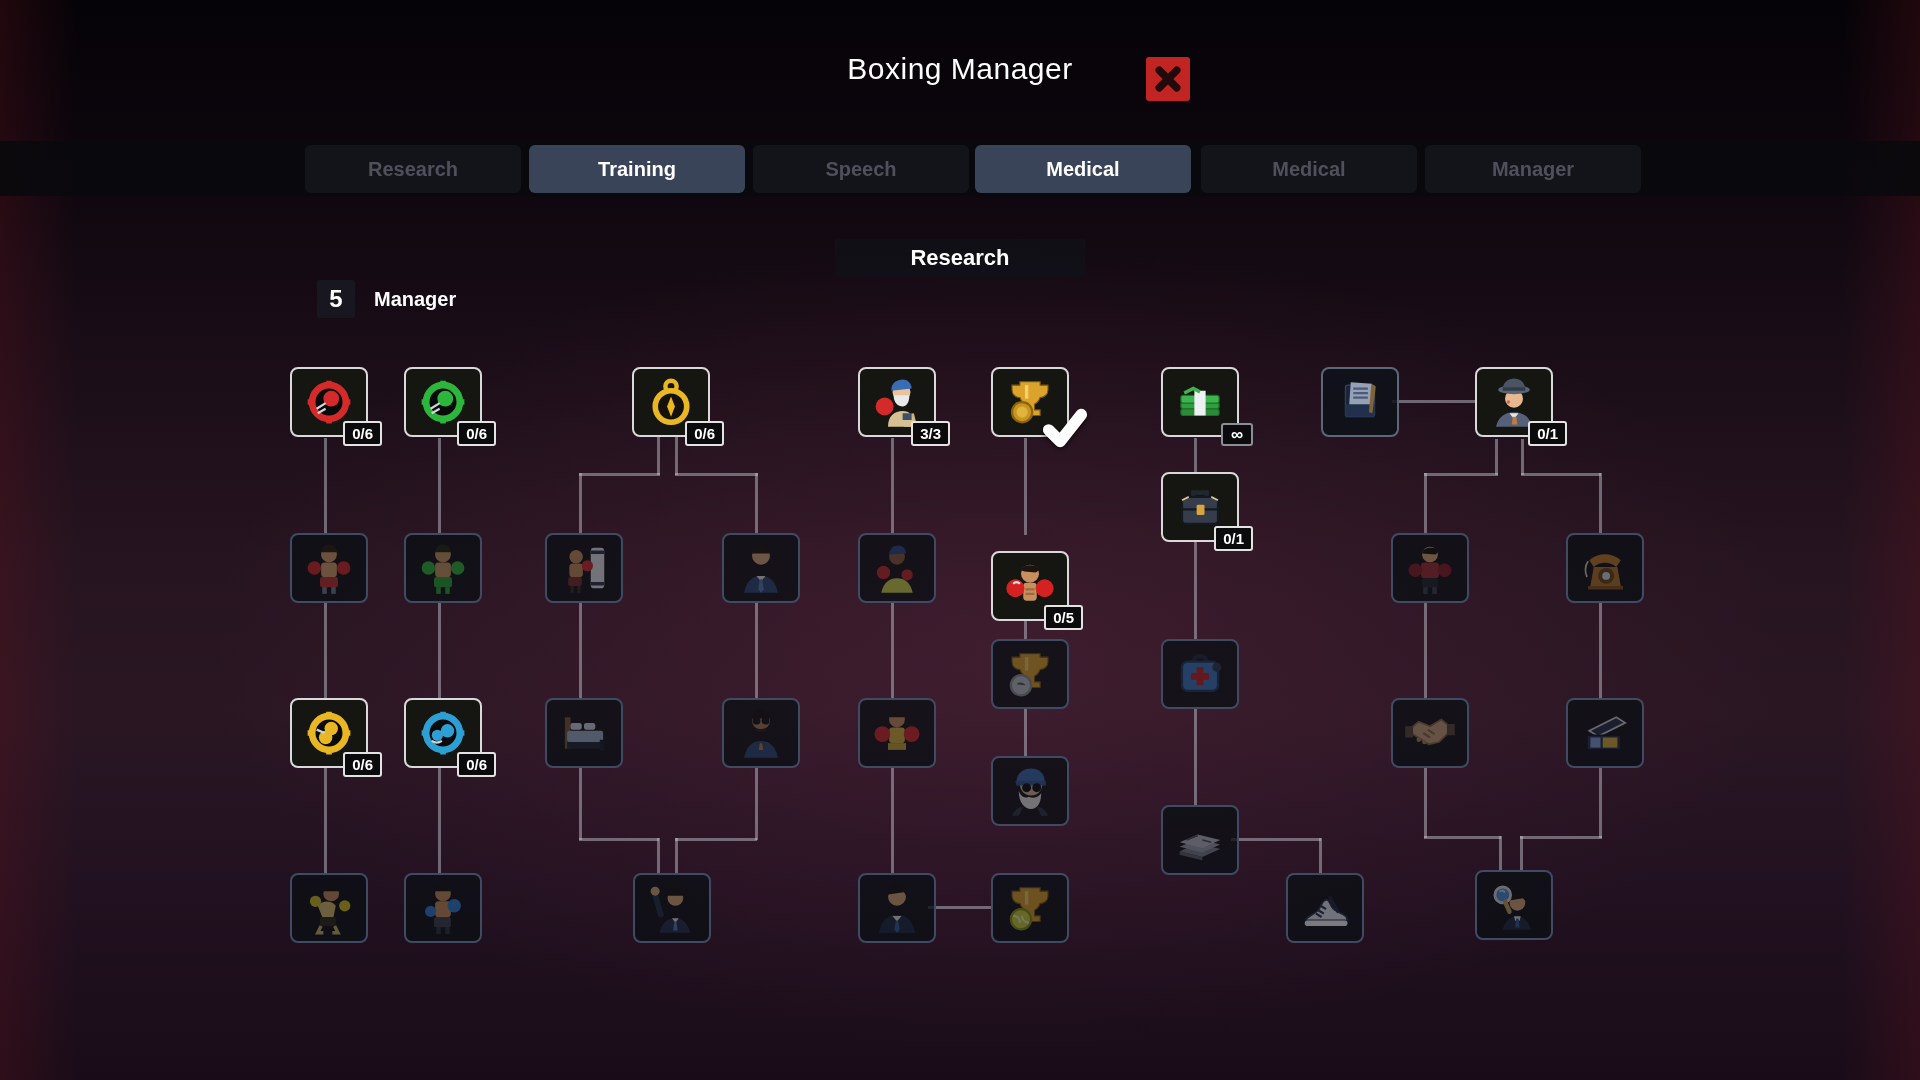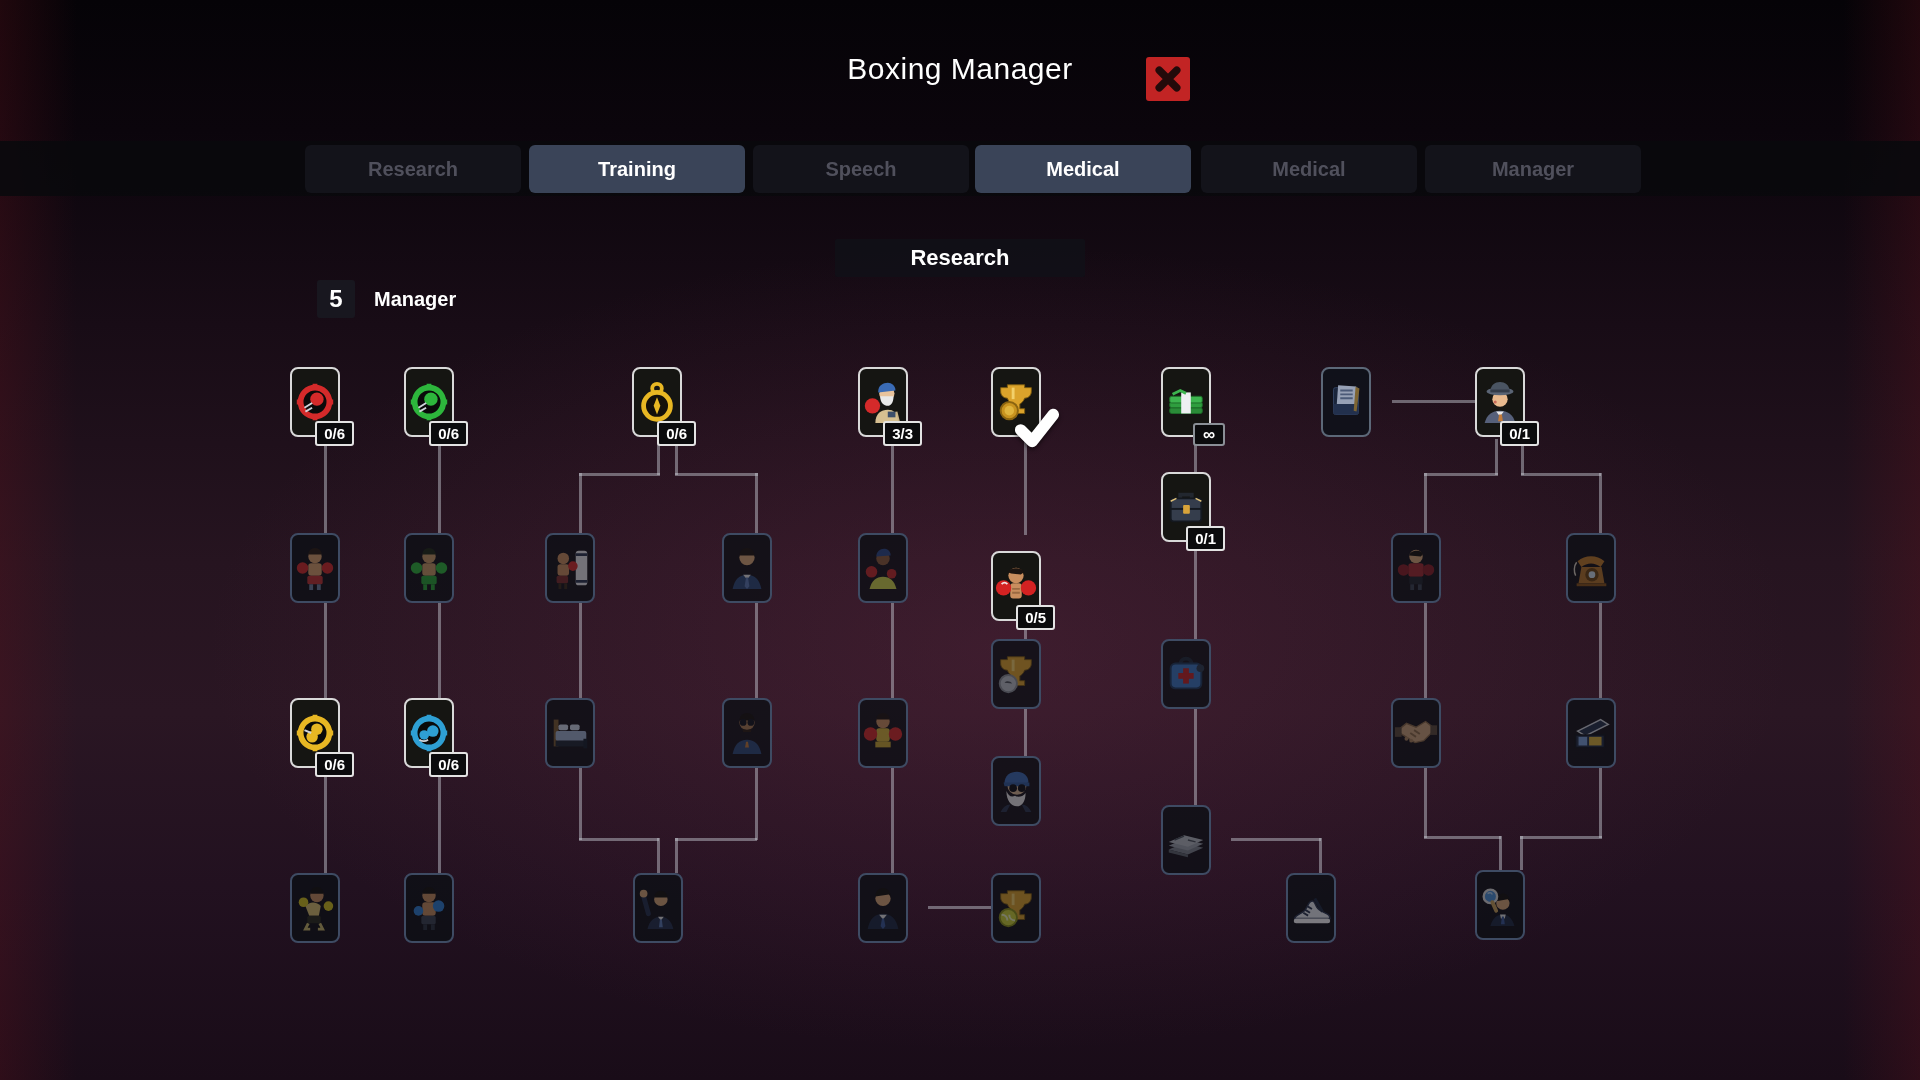--- a/index.html
+++ b/index.html
@@ -21,21 +21,21 @@
   .tab{position:absolute;top:145px;width:216px;height:48px;border-radius:6px;display:flex;align-items:center;justify-content:center;
     font-size:20px;font-weight:bold;background:#13131a;color:#50505c;cursor:pointer;}
   .tab.sel{background:#3a4458;color:#fff;}
   
   #section-header{left:835px;top:239px;width:250px;height:38px;background:rgba(17,17,24,0.85);
     color:#fff;font-size:22px;font-weight:bold;display:flex;align-items:center;justify-content:center;border-radius:2px;}
   #points-box{left:317px;top:280px;width:38px;height:38px;background:rgba(24,24,32,0.9);color:#fff;font-size:24px;font-weight:bold;
     display:flex;align-items:center;justify-content:center;border-radius:3px;}
   #points-label{left:374px;top:288px;color:#fff;font-size:20px;font-weight:bold;}
   
-  .node{position:absolute;width:50px;height:70px;border-radius:8px;box-sizing:border-box;cursor:pointer;
+  .node{position:absolute;width:78px;height:70px;border-radius:8px;box-sizing:border-box;cursor:pointer;
     display:flex;align-items:center;justify-content:center;text-align:right;}
   .node.bright{border:2px solid #d9d9d9;background:#151512;}
   .node.mid{border:2px solid #5c6878;background:rgba(14,18,26,0.85);}
   .node.dim{border:2px solid #3e4b63;background:rgba(12,15,21,0.78);}
   .node.dim svg{opacity:.45;}
   .node.mid svg{opacity:.8;}
   .badge{position:absolute;right:-16px;bottom:-11px;background:#0b0b0d;border:2px solid #e3e3e3;color:#fff;
     font-size:15px;font-weight:bold;padding:1px 7px;border-radius:3px;line-height:19px;}
   .badge.inf{border-color:#8a8f96;font-size:17px;padding:0 8px;}
   .check{position:absolute;right:-20px;bottom:-16px;width:46px;height:46px;filter:drop-shadow(0 2px 2px rgba(0,0,0,.6));}

